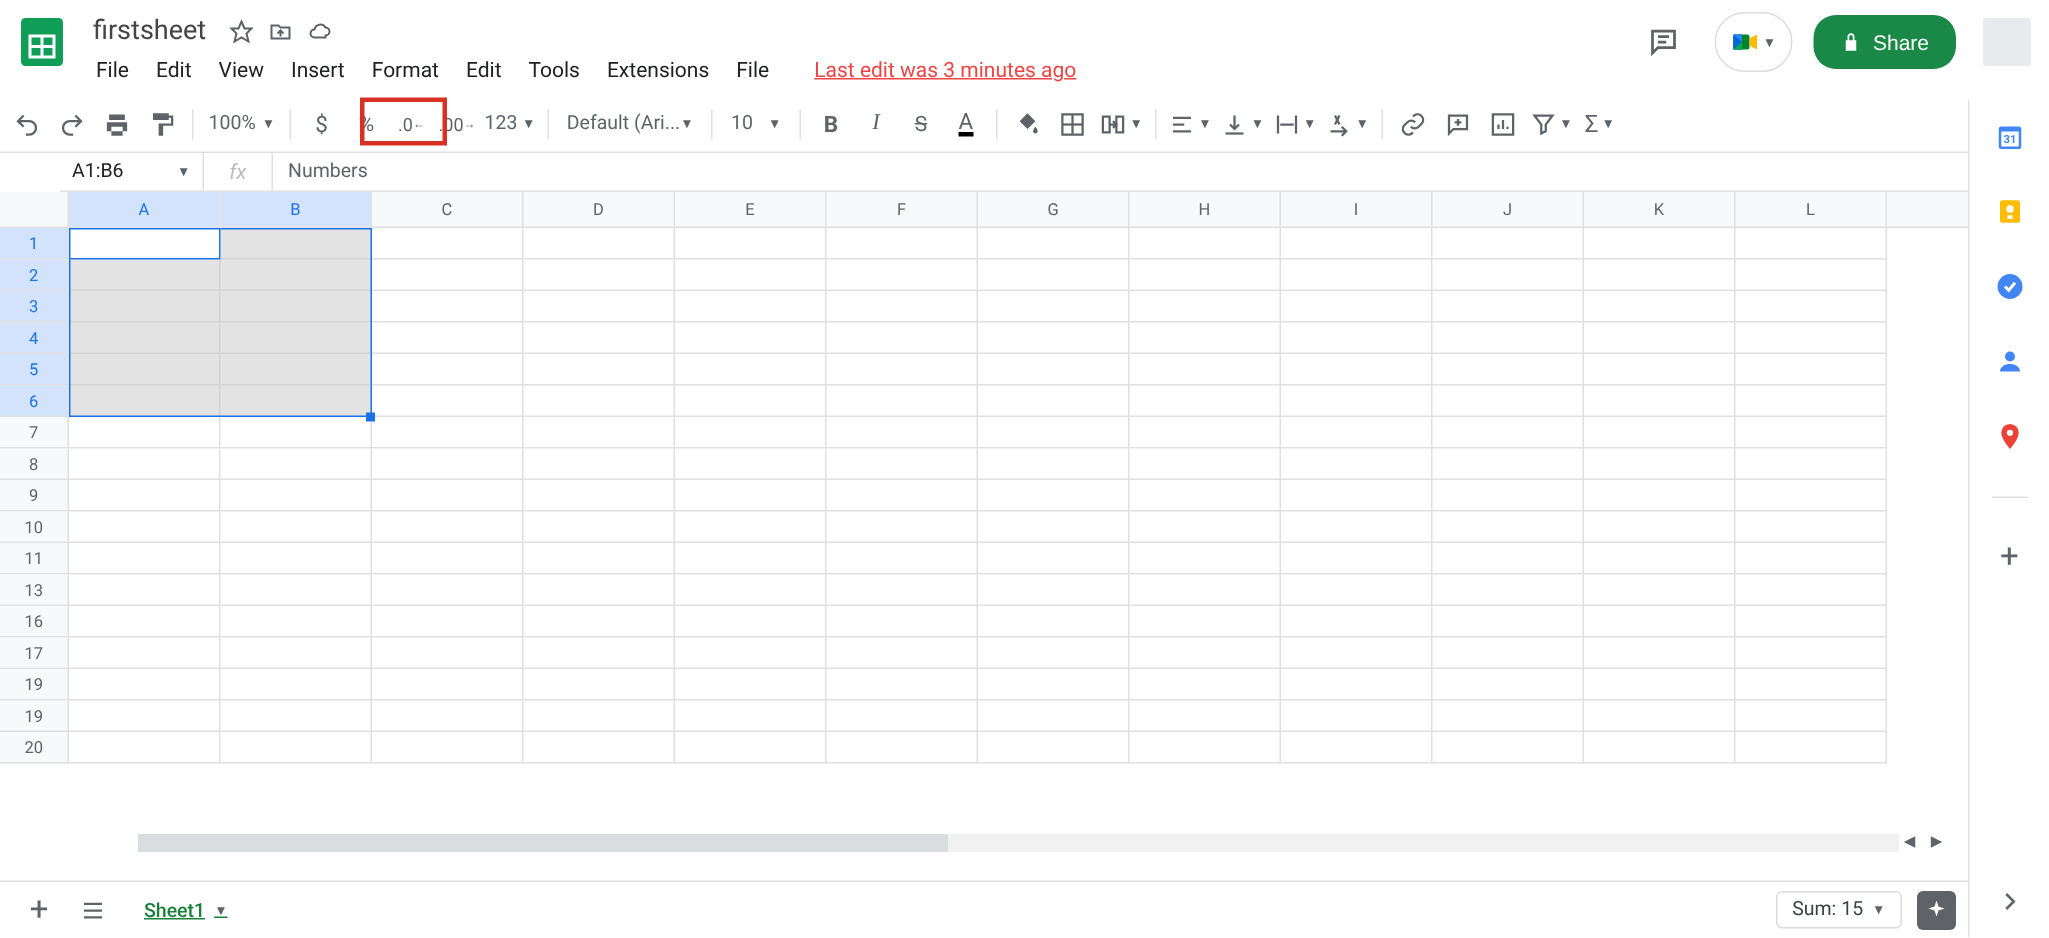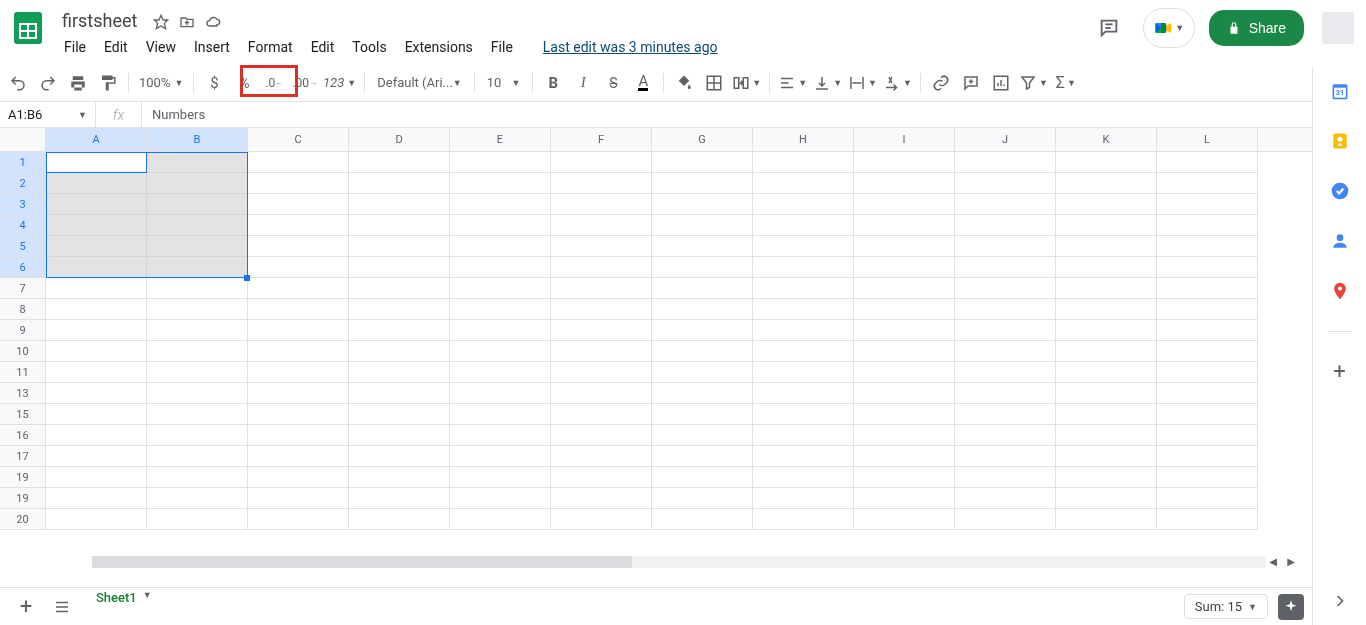--- a/index.html
+++ b/index.html
@@ -7,42 +7,42 @@
 
 
 .header { display: flex; align-items: flex-start; padding: 8px 8px 0 8px; height: 64px; }
 .logo { width: 40px; height: 40px; display: flex; align-items: center; justify-content: center; margin-right: 8px; }
 .title-area { flex: 0 0 auto; }
 .doc-title { font-size: 18px; color: #444; padding: 2px 6px; display: inline-block; }
 .title-icons { display: inline-flex; gap: 10px; margin-left: 6px; color: #5f6368; vertical-align: middle; }
 .title-icons svg { width: 16px; height: 16px; }
 .menubar { display: flex; gap: 2px; margin-top: 2px; align-items: center; position: relative; }
 .menu-item { padding: 4px 8px; font-size: 14px; color: #202124; cursor: pointer; border-radius: 4px; position: relative; z-index: 2; }
-.last-edit { margin-left: 20px; color: #0c4a6e; text-decoration: underline; font-size: 14px; }
+.last-edit { margin-left: 20px; color: #ef4444; text-decoration: underline; font-size: 14px; }
 .header-right { margin-left: auto; display: flex; align-items: center; gap: 14px; padding-right: 4px; }
 .comment-icon, .meet-btn { width: 40px; height: 40px; display: flex; align-items: center; justify-content: center; border-radius: 50%; color: #5f6368; }
 .meet-btn { border: 1px solid #dadce0; width: 52px; border-radius: 20px; gap: 2px; }
 .share-btn { background: #1a8947; color: #fff; border: none; border-radius: 15px; padding: 0 18px; height: 36px; font-size: 14px; font-weight: 500; display: flex; align-items: center; gap: 8px; cursor: pointer; }
 .avatar-placeholder { width: 32px; height: 32px; background: #e8eaed; border-radius: 2px; margin-left: 4px; }
 
 .highlight-box { position: absolute; border: 3px solid #d93025; left: 184px; top: 30px; width: 58px; height: 32px; pointer-events: none; z-index: 1; }
 
 
 .toolbar { display: flex; align-items: center; padding: 4px 4px; border-bottom: 1px solid #e0e0e0; height: 38px; gap: 2px; }
 .tb-btn { min-width: 28px; height: 28px; display: flex; align-items: center; justify-content: center; color: #5f6368; border-radius: 2px; cursor: pointer; padding: 0 2px; }
 .tb-btn svg { width: 18px; height: 18px; }
 .tb-sep { width: 1px; height: 20px; background: #e0e0e0; margin: 0 4px; }
 .zoom { font-size: 13px; padding: 0 4px; display: flex; align-items: center; gap: 4px; }
 .font-sel { font-size: 13px; padding: 0 6px; min-width: 88px; display: flex; align-items: center; justify-content: space-between; }
 .size-sel { font-size: 13px; padding: 0 6px; min-width: 40px; display: flex; align-items: center; justify-content: center; gap: 10px; }
 .dropdown-arrow { font-size: 9px; color: #5f6368; }
 .collapse-btn { margin-left: auto; }
 
 
-.formula-bar { display: flex; align-items: center; border-bottom: 1px solid #e0e0e0; height: 26px; }
+.formula-bar { display: flex; align-items: center; border-bottom: 1px solid #e0e0e0; height: 26px; margin-left: 40px; }
 .name-box { width: 96px; border-right: 1px solid #e0e0e0; padding: 0 8px; font-size: 13px; display: flex; align-items: center; justify-content: space-between; height: 100%; }
 .fx-icon { width: 46px; text-align: center; font-style: italic; color: #bbb; font-size: 14px; border-right: 1px solid #e0e0e0; height: 100%; display: flex; align-items: center; justify-content: center; }
 .formula-input { flex: 1; padding: 0 10px; font-size: 13px; color: #5f6368; }
 
 
 .grid-container { position: relative; display: flex; height: 440px; }
 .grid-scroll { flex: 1; overflow: hidden; position: relative; }
 .col-headers { display: flex; height: 24px; position: sticky; top: 0; background: #f8f9fa; border-bottom: 1px solid #e0e0e0; }
 .corner { width: 46px; height: 24px; background: #f8f9fa; border-right: 1px solid #e0e0e0; border-bottom: 1px solid #e0e0e0; }
 .col-h { width: 101px; text-align: center; font-size: 11px; color: #5f6368; border-right: 1px solid #e0e0e0; display: flex; align-items: center; justify-content: center; }
@@ -59,21 +59,21 @@
 .h-scroll { height: 12px; background: #f1f1f1; position: relative; margin-left: 46px; margin-right: 48px; }
 .h-thumb { position: absolute; height: 100%; background: #dadce0; left: 0; width: 46%; }
 .grid-right-scroll { width: 12px; background: #f8f9fa; border-left: 1px solid #e0e0e0; display: flex; flex-direction: column; }
 .v-thumb { width: 100%; background: #dadce0; height: 30px; margin-top: 28px; }
 .nav-arrows { position: absolute; right: 54px; bottom: 2px; display: flex; gap: 0; }
 .nav-arr { width: 18px; height: 14px; display: flex; align-items: center; justify-content: center; font-size: 10px; color: #5f6368; }
 
 
 .bottom-bar { position: absolute; bottom: 0; left: 0; right: 54px; height: 38px; border-top: 1px solid #e0e0e0; display: flex; align-items: center; padding: 0 8px; background: #fff; }
 .add-sheet, .all-sheets { width: 36px; height: 36px; display: flex; align-items: center; justify-content: center; color: #5f6368; cursor: pointer; }
-.sheet-tab { border-top: 2px solid transparent; padding: 0 16px; height: 100%; display: flex; align-items: flex-start; gap: 6px; font-size: 13px; color: #188038; font-weight: 500; cursor: pointer; border-bottom: 1px solid #fff; position: relative; }
+.sheet-tab { border-top: 2px solid transparent; padding: 0 16px; height: 100%; display: flex; align-items: center; gap: 6px; font-size: 13px; color: #188038; font-weight: 500; cursor: pointer; border-bottom: 1px solid #fff; position: relative; text-decoration: underline; }
 .sheet-tab.active { background: #fff; }
 .sheet-tab.active::before { content: ''; position: absolute; bottom: -1px; left: 0; right: 0; height: 3px; background: #fff; }
 .sheet-tab .dd { font-size: 9px; color: #5f6368; }
 .sum-box { margin-left: auto; border: 1px solid #dadce0; border-radius: 4px; padding: 4px 10px; font-size: 13px; color: #3c4043; display: flex; align-items: center; gap: 6px; }
 .explore-btn { width: 26px; height: 26px; background: #5f6368; border-radius: 4px; margin-left: 10px; display: flex; align-items: center; justify-content: center; }
 
 
 .side-panel { position: absolute; right: 0; top: 67px; bottom: 0; width: 54px; border-left: 1px solid #e0e0e0; background: #fff; display: flex; flex-direction: column; align-items: center; padding-top: 14px; gap: 30px; }
 .side-icon { width: 20px; height: 20px; cursor: pointer; }
 .side-divider { width: 24px; height: 1px; background: #e0e0e0; }
@@ -176,21 +176,21 @@
   <div class="tb-btn zoom">
       <span>100%</span>
       <span class="dropdown-arrow">▼</span>
     </div>
   <div class="tb-sep"></div>
   <div class="tb-btn" style="font-weight:400;font-size:15px;">$</div>
   <div class="tb-btn" style="font-size:14px;">%</div>
   <div class="tb-btn" style="font-size:12px;">.0<sub style="font-size:8px">←</sub></div>
   <div class="tb-btn" style="font-size:12px;">.00<sub style="font-size:8px">→</sub></div>
   <div class="tb-btn">
-      <span style="font-size:13px;font-style:italic;">123</span>
+      <span style="font-size:13px;">123</span>
       <span class="dropdown-arrow" style="margin-left:3px">▼</span>
     </div>
   <div class="tb-sep"></div>
   <div class="tb-btn font-sel">
       <span>Default (Ari...</span>
       <span class="dropdown-arrow">▼</span>
     </div>
   <div class="tb-sep"></div>
   <div class="tb-btn size-sel">
       <span>10</span>
@@ -479,35 +479,20 @@
           <div class="cell"></div>
           <div class="cell"></div>
           <div class="cell"></div>
           <div class="cell"></div>
           <div class="cell"></div>
           <div class="cell"></div>
           <div class="cell"></div>
         </div>
         <div class="row">
           <div class="row-h">13</div>
-          <div class="cell"></div>
-          <div class="cell"></div>
-          <div class="cell"></div>
-          <div class="cell"></div>
-          <div class="cell"></div>
-          <div class="cell"></div>
-          <div class="cell"></div>
-          <div class="cell"></div>
-          <div class="cell"></div>
-          <div class="cell"></div>
-          <div class="cell"></div>
-          <div class="cell"></div>
-        </div>
-        <div class="row">
-          <div class="row-h">15</div>
           <div class="cell"></div>
           <div class="cell"></div>
           <div class="cell"></div>
           <div class="cell"></div>
           <div class="cell"></div>
           <div class="cell"></div>
           <div class="cell"></div>
           <div class="cell"></div>
           <div class="cell"></div>
           <div class="cell"></div>

